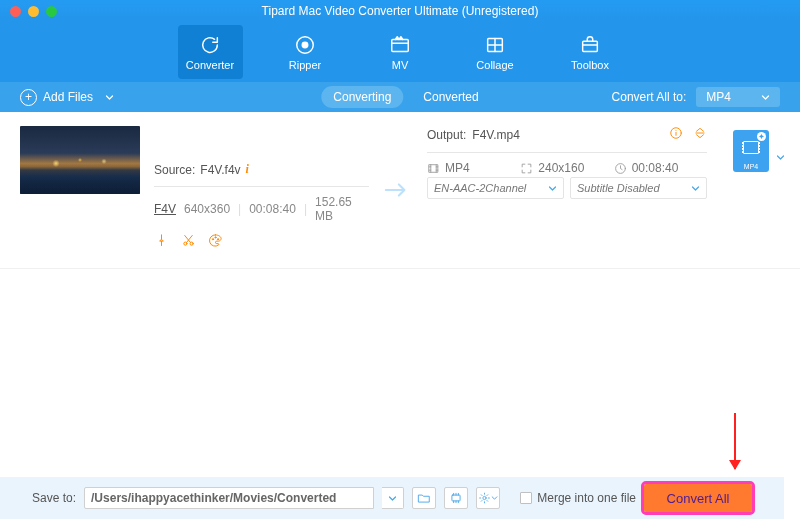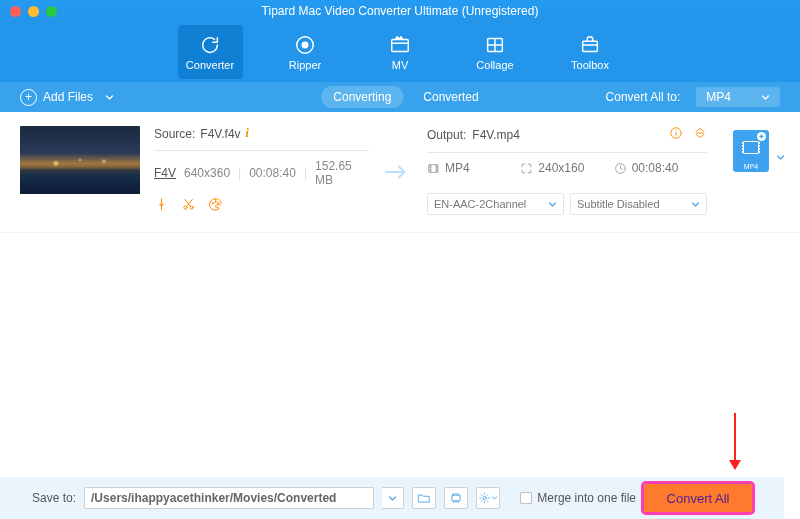--- a/index.html
+++ b/index.html
@@ -18,33 +18,33 @@
   .tab { width:65px; height:54px; display:flex; flex-direction:column; align-items:center; justify-content:center; gap:3px; color:#fff; font-size:11px; border-radius:4px; cursor:pointer; }
   .tab.active { background:#0f80d4; }
   .tab svg { width:22px; height:22px; }
 
   
   .subbar { height:30px; background:#39a2ed; display:flex; align-items:center; color:#fff; font-size:12px; padding:0 20px; position:relative; }
   .add-files { display:flex; align-items:center; gap:6px; cursor:pointer; }
   .add-files .plus { width:17px; height:17px; border:1.5px solid #fff; border-radius:50%; display:flex; align-items:center; justify-content:center; font-size:12px; line-height:1; }
   .subbar .mid { position:absolute; left:50%; transform:translateX(-50%); display:flex; align-items:center; gap:20px; }
   .pill { background:#5db5ef; padding:4px 12px; border-radius:11px; cursor:pointer; }
-  .subbar .right { position:absolute; right:20px; display:flex; align-items:center; gap:16px; }
+  .subbar .right { position:absolute; right:20px; display:flex; align-items:center; gap:10px; }
   .fmt-sel { background:#5db5ef; display:flex; align-items:center; gap:30px; padding:3px 10px; border-radius:3px; cursor:pointer; }
   .fmt-sel svg{width:9px;height:9px;}
 
   
   .row { padding:14px 20px 10px; display:flex; align-items:flex-start; gap:14px; }
   .thumb { width:120px; height:68px; background:linear-gradient(180deg,#1a2940 0%, #2a3b58 40%, #c88a3a 60%, #3a5a7a 75%, #2a2018 100%); position:relative; border-radius:1px; overflow:hidden; }
   .thumb::before{content:"";position:absolute;inset:0;background:
      radial-gradient(circle at 30% 55%, rgba(255,220,120,.9) 0, transparent 4%),
      radial-gradient(circle at 50% 50%, rgba(255,200,80,.8) 0, transparent 3%),
      radial-gradient(circle at 70% 52%, rgba(255,230,150,.7) 0, transparent 3%),
      linear-gradient(180deg, transparent 55%, rgba(10,30,60,.7) 65%, rgba(10,30,60,.9) 100%);}
-  .details { width:215px; }
+  .details { width:215px;margin-top:36px; }
   .line1 { font-size:12px; color:#555; display:flex; align-items:center; gap:5px; }
   .info-icon{color:#ff8a00; font-style:italic; font-family:serif; font-weight:bold; font-size:12px;}
   .sep { height:1px; background:#e6e6e6; margin:9px 0 8px; }
   .meta { font-size:12px; color:#888; display:flex; gap:8px; align-items:center;}
   .meta .fmt{color:#555;text-decoration:underline;}
   .divd{color:#ddd;}
   .toolicons { margin-top:10px; display:flex; gap:12px; }
   .toolicons svg{width:15px;height:15px;}
 
   .arrow-mid { width:30px; align-self:center; margin-top:6px; color:#bde1fb; }
@@ -52,21 +52,21 @@
 
   .output { width:280px; }
   .output .line1 { display:flex; align-items:center; gap:6px; justify-content:space-between;}
   .output .line1 .l{display:flex;align-items:center;gap:6px;justify-content:flex-end;}
   .output .line1 .r{display:flex;align-items:center;gap:10px;color:#ff8a00;}
   .output .line1 .r svg{width:14px;height:14px;}
   .pen{color:#ff8a00;}
   .outgrid{display:grid; grid-template-columns:1fr 1fr 1fr; gap:0;}
   .outcell{font-size:12px;color:#777;display:flex;align-items:center;gap:5px;}
   .outcell svg{width:13px;height:13px;color:#999;}
-  .sel-row{margin-top:18px;display:flex;gap:6px;}
+  .sel-row{margin-top:2px;display:flex;gap:6px;font-style:italic;}
   .dsel{flex:1;border:1px solid #e4e4e4;height:22px;border-radius:2px;font-size:11px;color:#777;display:flex;align-items:center;justify-content:space-between;padding:0 6px;cursor:pointer;}
   .dsel svg{width:9px;height:9px;color:#4aa6ea;}
 
   .thumb-out{width:44px;display:flex;flex-direction:column;align-items:center;gap:3px;margin-left:8px;margin-top:4px;position:relative;}
   .badge{width:36px;height:42px;background:#3da2f0;border-radius:3px;position:relative;display:flex;flex-direction:column;align-items:center;justify-content:flex-end;color:#fff;}
   .badge .dot{position:absolute;top:2px;right:3px;width:9px;height:9px;background:#fff;border-radius:50%;color:#3da2f0;font-size:7px;display:flex;align-items:center;justify-content:center;font-weight:bold;}
   .badge .film{width:16px;height:13px;border:1.5px solid #fff;border-radius:1px;position:absolute;top:11px;}
   .badge .film::before,.badge .film::after{content:"";position:absolute;width:1.5px;background:repeating-linear-gradient(#fff 0 1.5px,transparent 1.5px 3px);top:0;bottom:0;}
   .badge .film::before{left:-2px;} .badge .film::after{right:-2px;}
   .badge .lbl{font-size:7px;margin-bottom:2px;}

